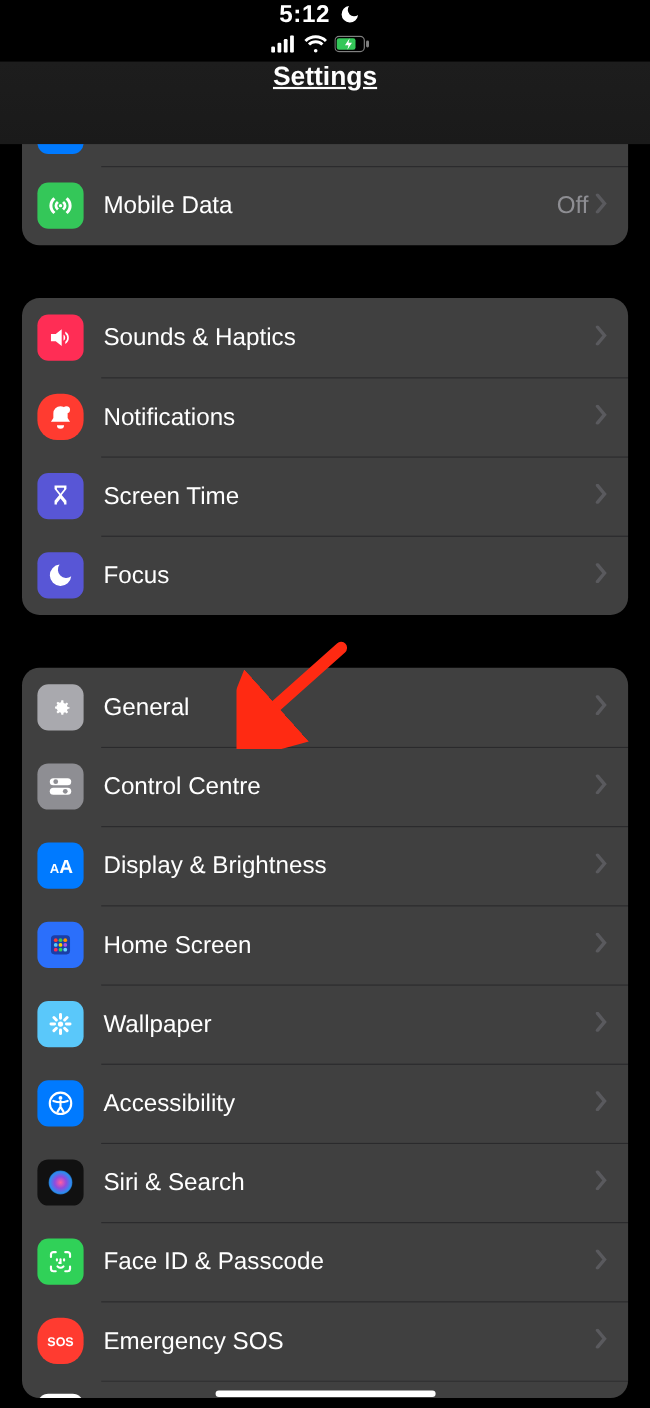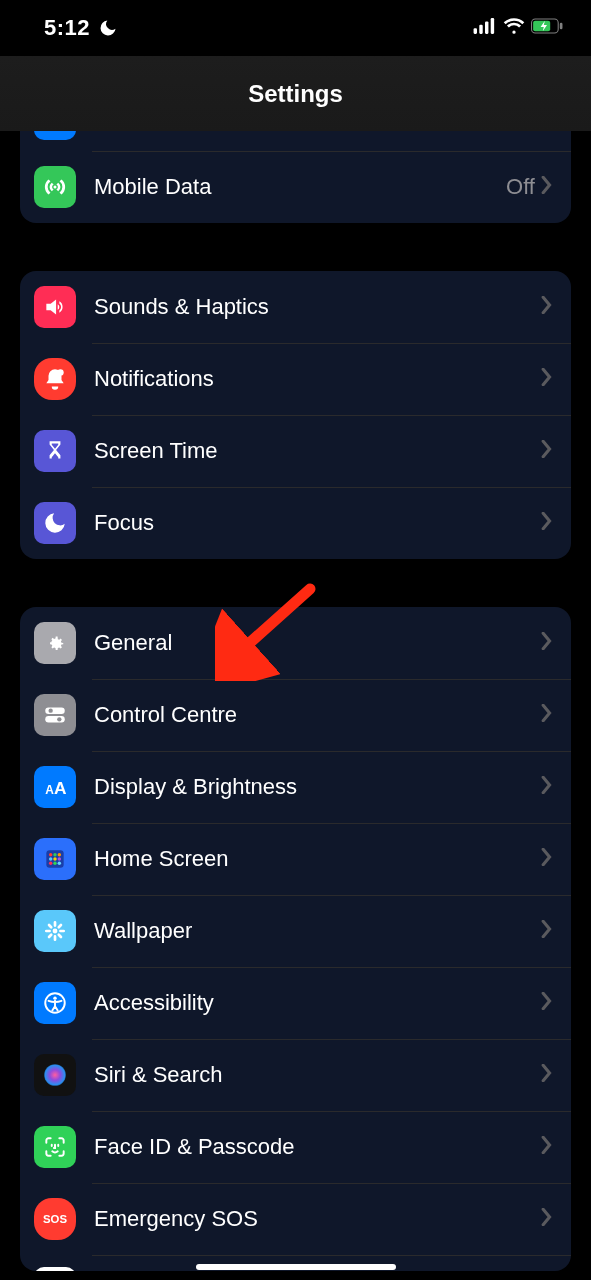--- a/index.html
+++ b/index.html
@@ -14,49 +14,51 @@
   }
 
   
   .statusbar {
     position: absolute;
     top: 0; left: 0; right: 0;
     height: 56px;
     display: flex;
     align-items: center;
     justify-content: space-between;
-    padding: 0 28px 0 44px;
+    padding: 0 28px 0 19px;
     z-index: 10;
+    flex-direction: column;
   }
   .statusbar .left { display: flex; align-items: center; gap: 8px; }
   .statusbar .time { font-size: 22px; font-weight: 600; letter-spacing: 0.5px; }
   .statusbar .right { display: flex; align-items: center; gap: 6px; }
 
   
   .nav-header {
     position: absolute;
     top: 56px; left: 0; right: 0;
     height: 75px;
     background: linear-gradient(#1d1d1d, #1a1a1a);
-    display: flex; align-items: center; justify-content: center;
+    display: flex; justify-content: center;
     z-index: 5;
+    text-decoration: underline;
   }
   .nav-title { font-size: 24px; font-weight: 700; }
 
   
   .content {
     position: absolute;
     top: 131px; bottom: 0; left: 0; right: 0;
     overflow: hidden;
     background: #000;
   }
 
   .group {
     margin: 0 20px 48px 20px;
-    background: #0f172a;
+    background: #404040;
     border-radius: 16px;
     overflow: hidden;
   }
   .group.first { margin-top: -4px; border-top-left-radius: 0; border-top-right-radius: 0; }
 
   .row {
     display: flex;
     align-items: center;
     height: 72px;
     padding: 0 18px 0 14px;

